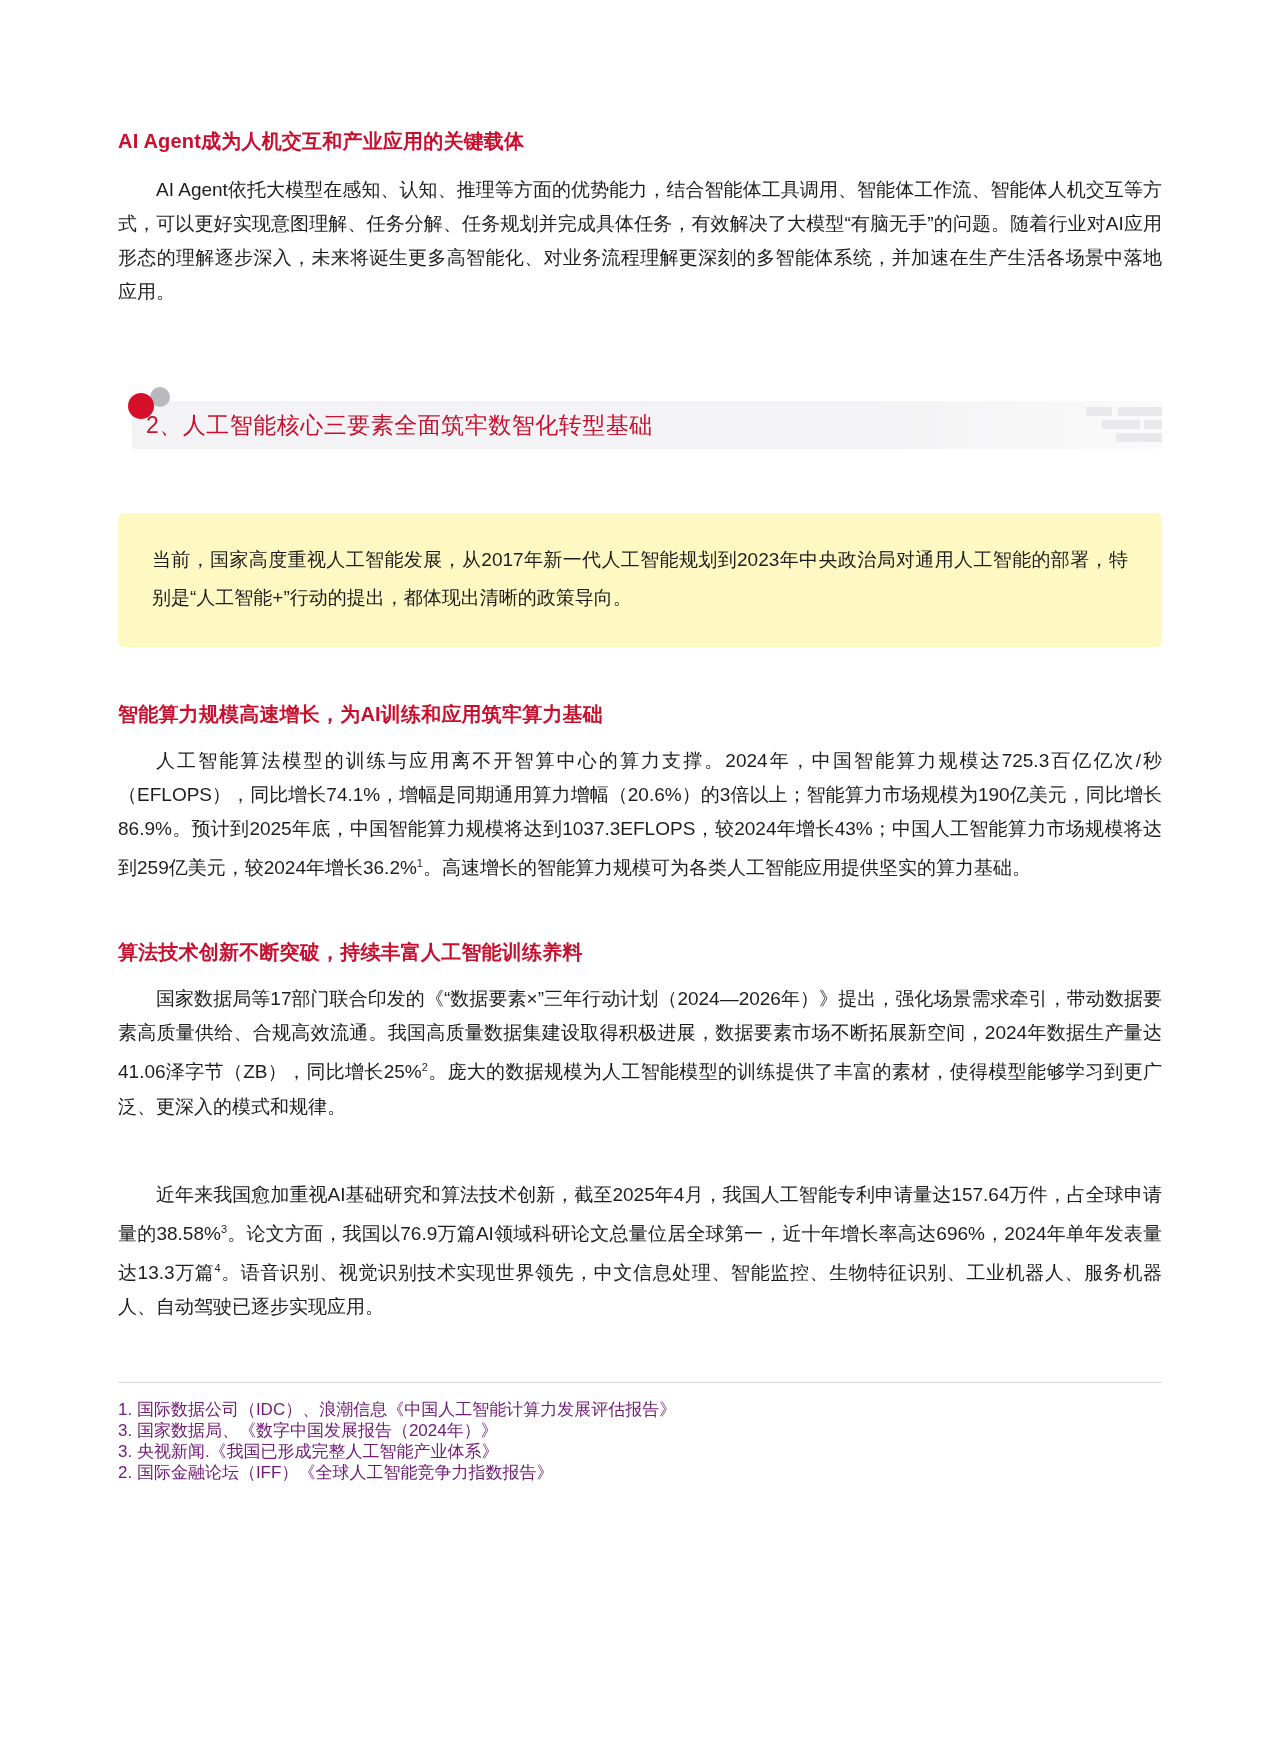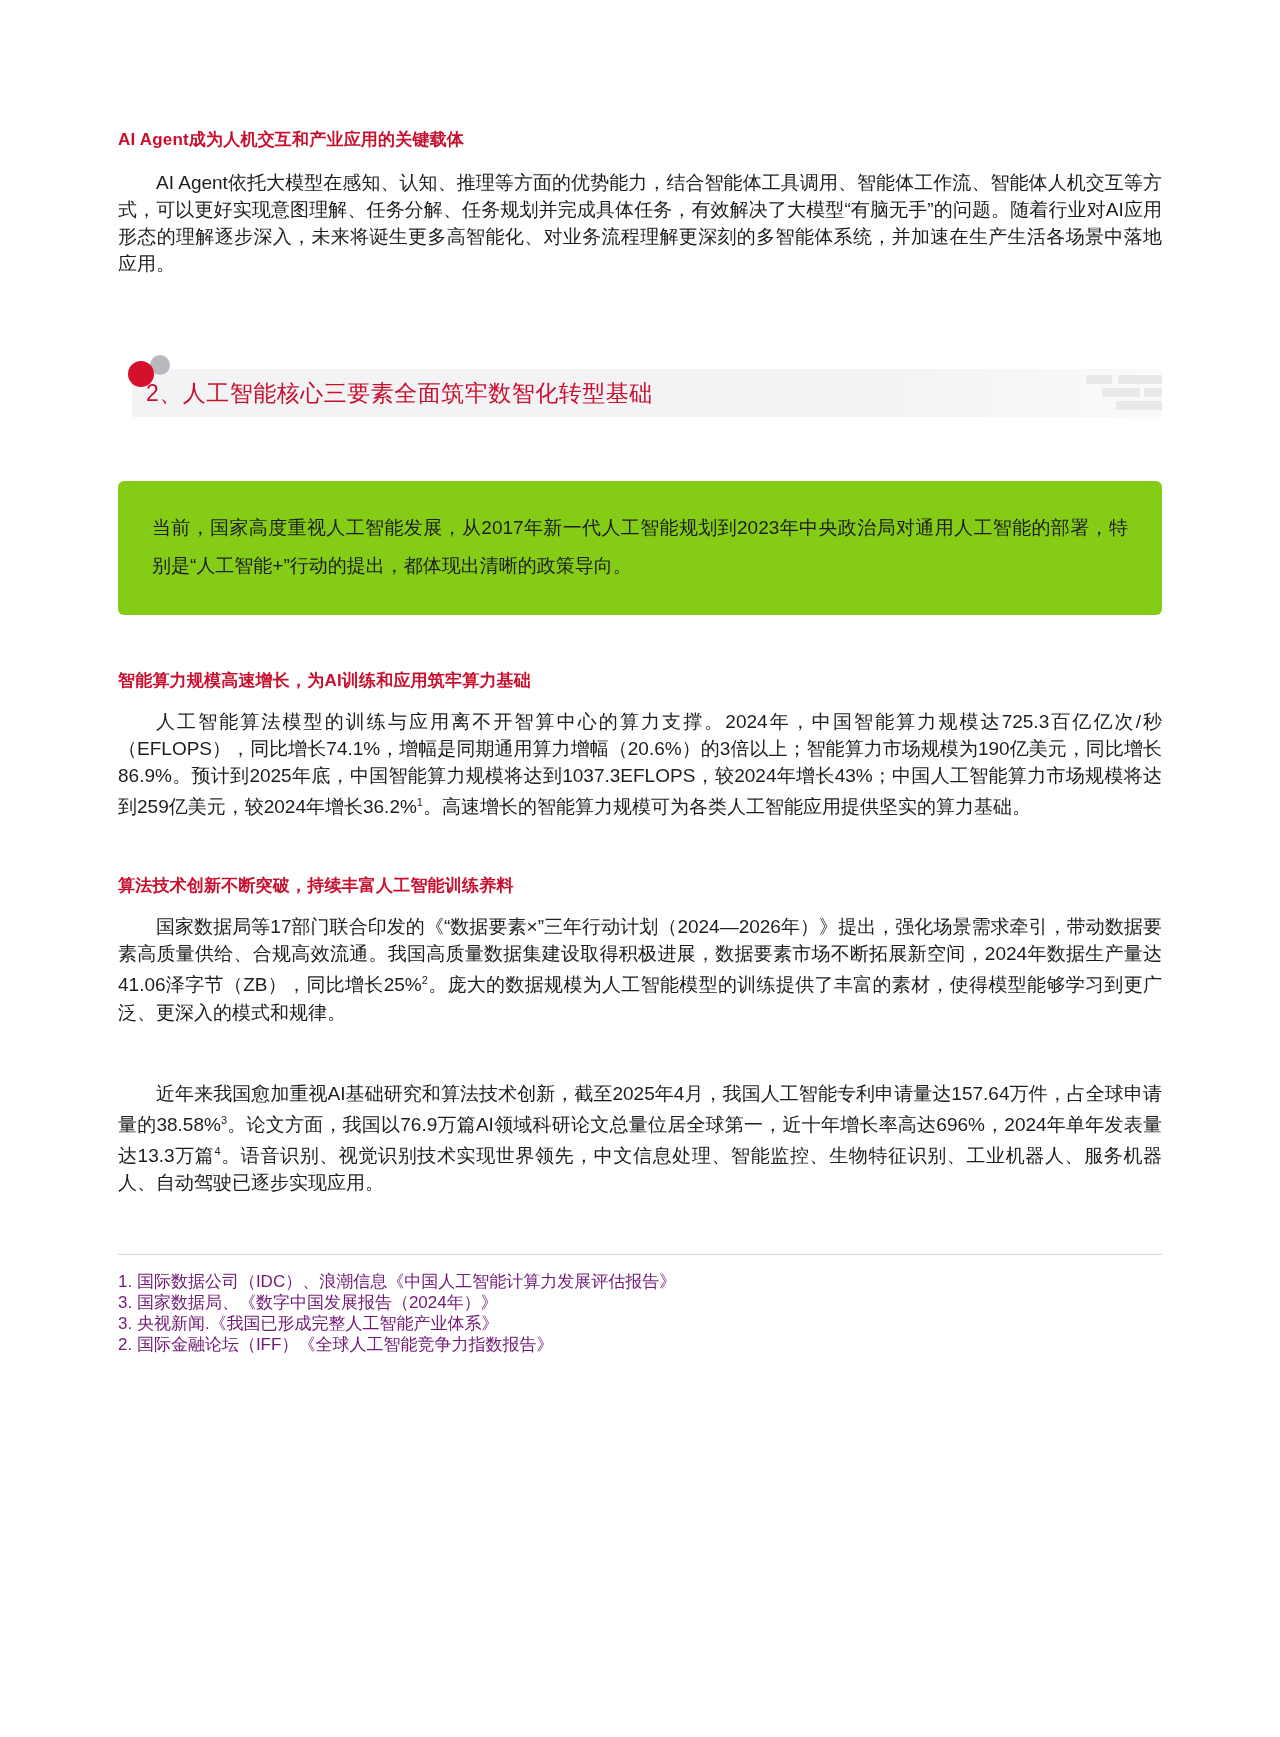--- a/index.html
+++ b/index.html
@@ -19,27 +19,27 @@
     position: relative;
     width: 1280px;
     height: 1737px;
     box-sizing: border-box;
     padding: 0 118px;
   }
   
   .h-red {
     color: #c8102e;
     font-weight: bold;
-    font-size: 17px;
+    font-size: 20px;
     letter-spacing: 0.2px;
     margin: 0;
   }
   .para {
     font-size: 19px;
-    line-height: 27px;
+    line-height: 34px;
     text-align: justify;
     text-justify: inter-ideograph;
     margin: 0;
     color: #1d1d1d;
   }
   .indent { text-indent: 2em; }
 
   
   .sec-ai-agent-title { margin-top: 128px; }
   .sec-ai-agent-body { margin-top: 18px; }
@@ -102,21 +102,21 @@
   }
   .mk1 { right: 0; top: 2px; width: 44px; }
   .mk2 { right: 50px; top: 2px; width: 26px; }
   .mk3 { right: 0; top: 15px; width: 18px; }
   .mk4 { right: 22px; top: 15px; width: 38px; }
   .mk5 { right: 0; top: 28px; width: 46px; }
 
   
   .callout {
     margin-top: 54px;
-    background: #84cc16;
+    background: #fef9c3;
     border-radius: 6px;
     padding: 28px 34px 30px 34px;
   }
   .callout p {
     margin: 0;
     font-size: 19px;
     line-height: 38px;
     text-align: justify;
     text-justify: inter-ideograph;
     color: #1d1d1d;

